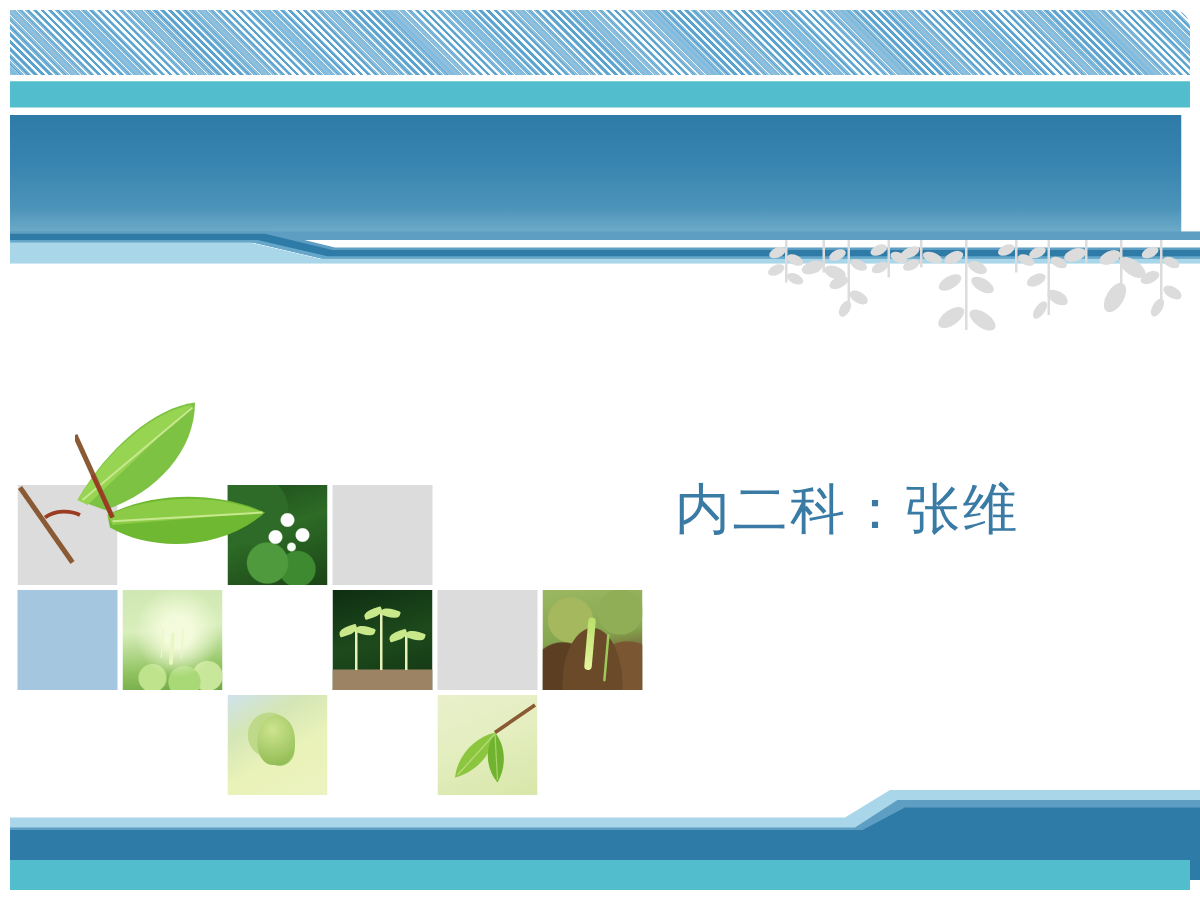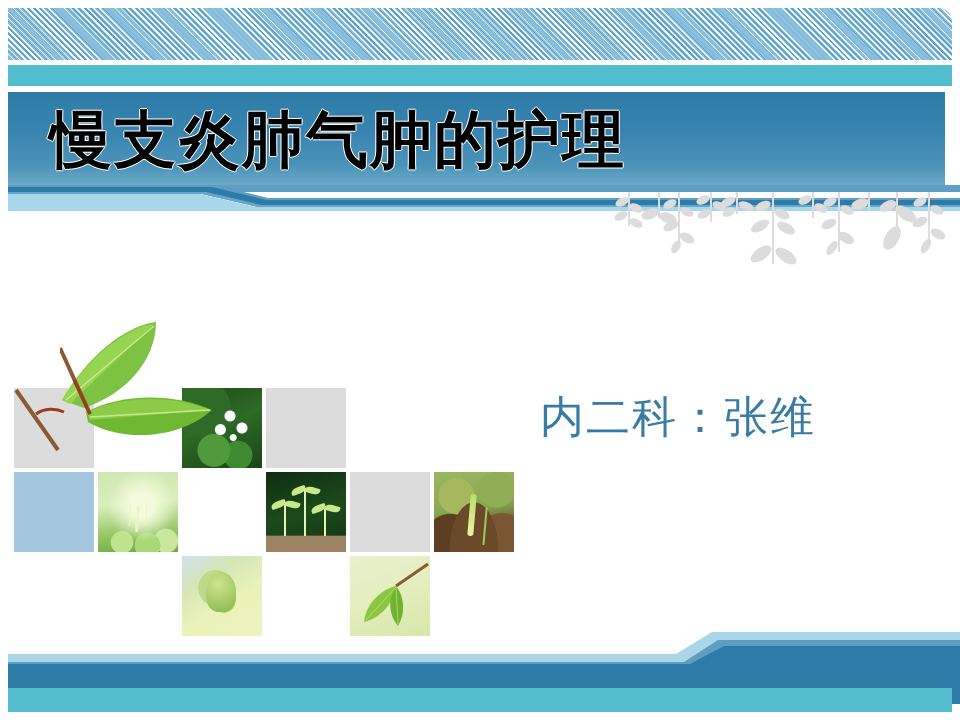--- a/index.html
+++ b/index.html
@@ -161,39 +161,37 @@
   .art-twoleaves{
     background:linear-gradient(160deg,#E9F0CB 0%,#E4EEC0 45%,#D8E6A8 100%);
   }
 
   
   .subtitle{
     position:absolute;left:540px;top:378px;width:400px;
     font-family:"DejaVu Serif", serif;
     font-size:44px;color:#3A7BA5;letter-spacing:2px;
     white-space:nowrap;
-    margin-top:10px;
   }
 
   
   .bottom-wrap{position:absolute;left:0;bottom:0;width:960px;height:110px;}
   .bottom-teal{
     position:absolute;left:8px;bottom:8px;width:944px;height:24px;background:#52BECD;
   }
 </style>
 </head>
 <body>
 
 <div id="slide">
 
   <div class="top-striped"></div>
   <div class="top-teal"></div>
 
   <div class="title-bar"></div>
-  <div class="title-text">慢支炎肺气肿的护理</div>
 
   <svg class="title-ribbon" viewBox="0 0 960 26" preserveAspectRatio="none">
     <polygon points="8,0 960,0 960,7 8,7" fill="#5E9EC2"></polygon>
     <polygon points="8,0 215,0 268,13 960,13 960,20 262,20 205,7 8,7" fill="#5E9EC2"></polygon>
     <polygon points="8,2 212,2 266,15 960,15 960,22 258,22 202,9 8,9" fill="#2E7BA8"></polygon>
     <polygon points="8,9 200,9 256,22 960,22 960,26 8,26" fill="#A9D6E8"></polygon>
     <polygon points="8,7 206,7 262,20 960,20 960,22 258,22 202,9 8,9" fill="#6FAFD0" opacity="0.85"></polygon>
   </svg>
 
   <svg class="vines" viewBox="0 0 360 100" preserveAspectRatio="none">

